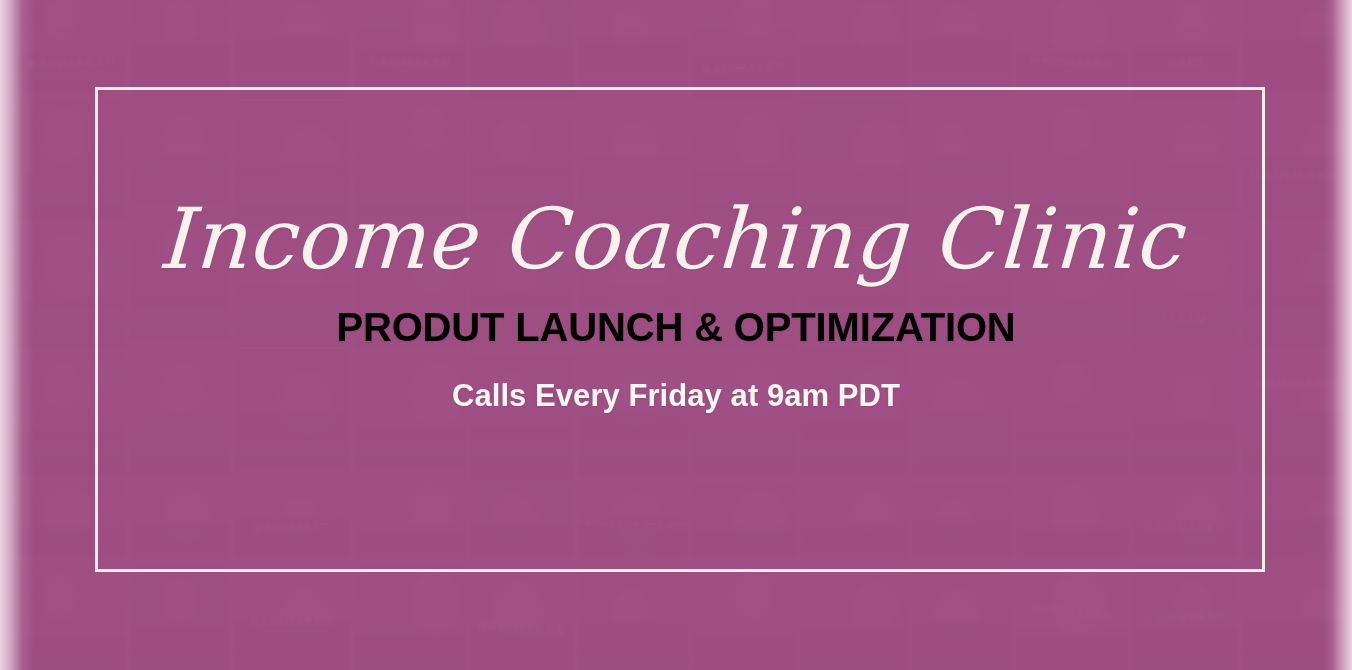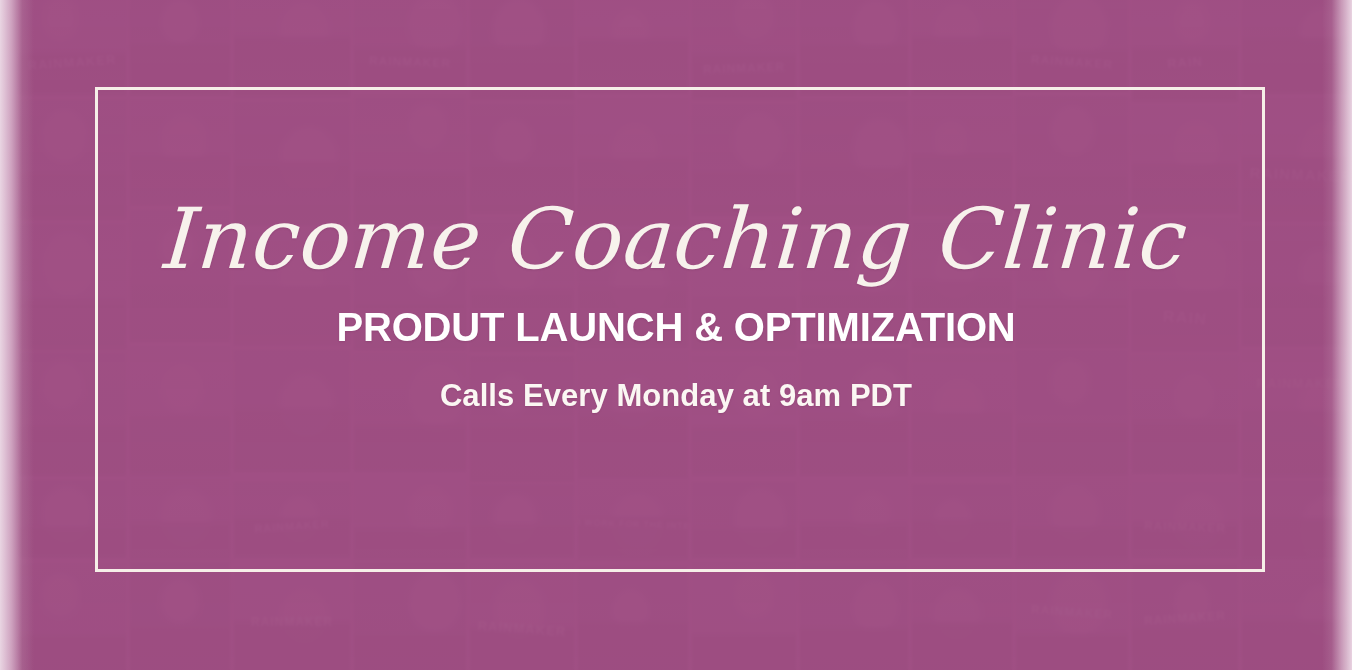--- a/index.html
+++ b/index.html
@@ -129,21 +129,21 @@
     text-shadow:0 1px 2px rgba(90,30,70,.18);
   }
 
   #subtitle {
     margin-top:22px;
     font-family:"Liberation Sans", sans-serif;
     font-weight:700;
     font-size:40px;
     line-height:1.1;
     letter-spacing:-.004em;
-    color:#ffffff;
+    color:#000000;
     text-shadow:0 1px 2px rgba(90,30,70,.16);
   }
 
   #tagline {
     margin-top:30px;
     font-family:"Liberation Sans", sans-serif;
     font-weight:700;
     font-size:31px;
     line-height:1.1;
     letter-spacing:.002em;
@@ -466,16 +466,16 @@
   <div id="tint2"></div>
 
   <div id="fade-left"></div>
   <div id="fade-right"></div>
 
   <div id="frame"></div>
 
   <div id="text-block">
     <div id="title-script">Income Coaching Clinic</div>
     <div id="subtitle">PRODUT LAUNCH &amp; OPTIMIZATION</div>
-    <div id="tagline">Calls Every Monday at 9am PDT</div>
+    <div id="tagline">Calls Every Friday at 9am PDT</div>
   </div>
 
 </div>
 
 </body></html>

